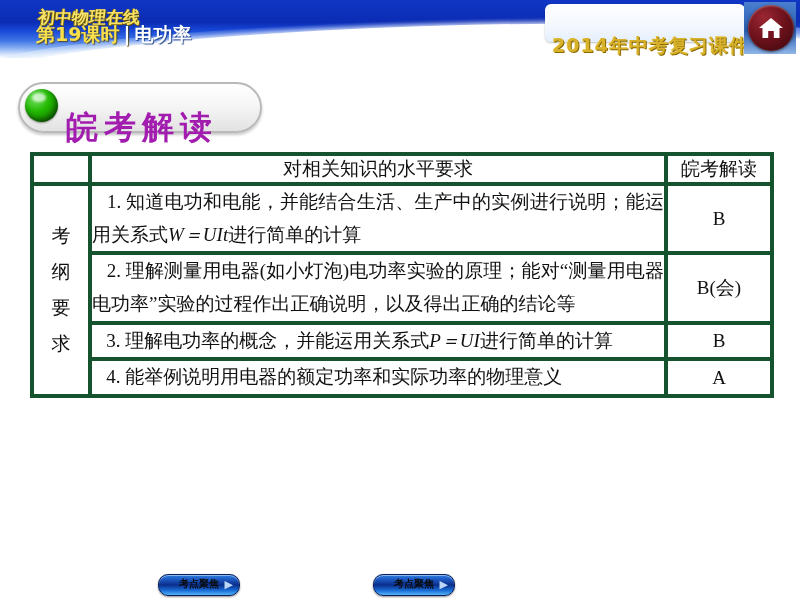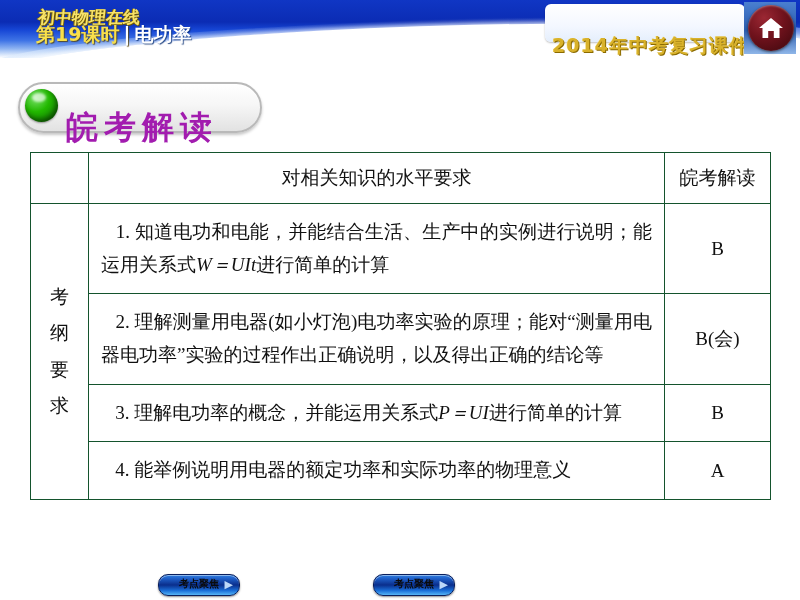--- a/index.html
+++ b/index.html
@@ -189,22 +189,22 @@
     position: absolute;
     left: 30px; top: 152px;
     width: 740px;
   }
   table.req {
     border-collapse: collapse;
     width: 740px;
     table-layout: fixed;
   }
   table.req td {
-    border: 1px solid #14532d;
-    padding: 12px;
+    border: 4px solid #14532d;
+    padding: 0;
     vertical-align: middle;
     font-family: "Liberation Serif", "DejaVu Serif", serif;
   }
   .col-vert { width: 58px; }
   .col-desc { width: 576px; }
   .col-lvl  { width: 106px; }
 
   .vert-label {
     text-align: center;
     font-size: 19px;

